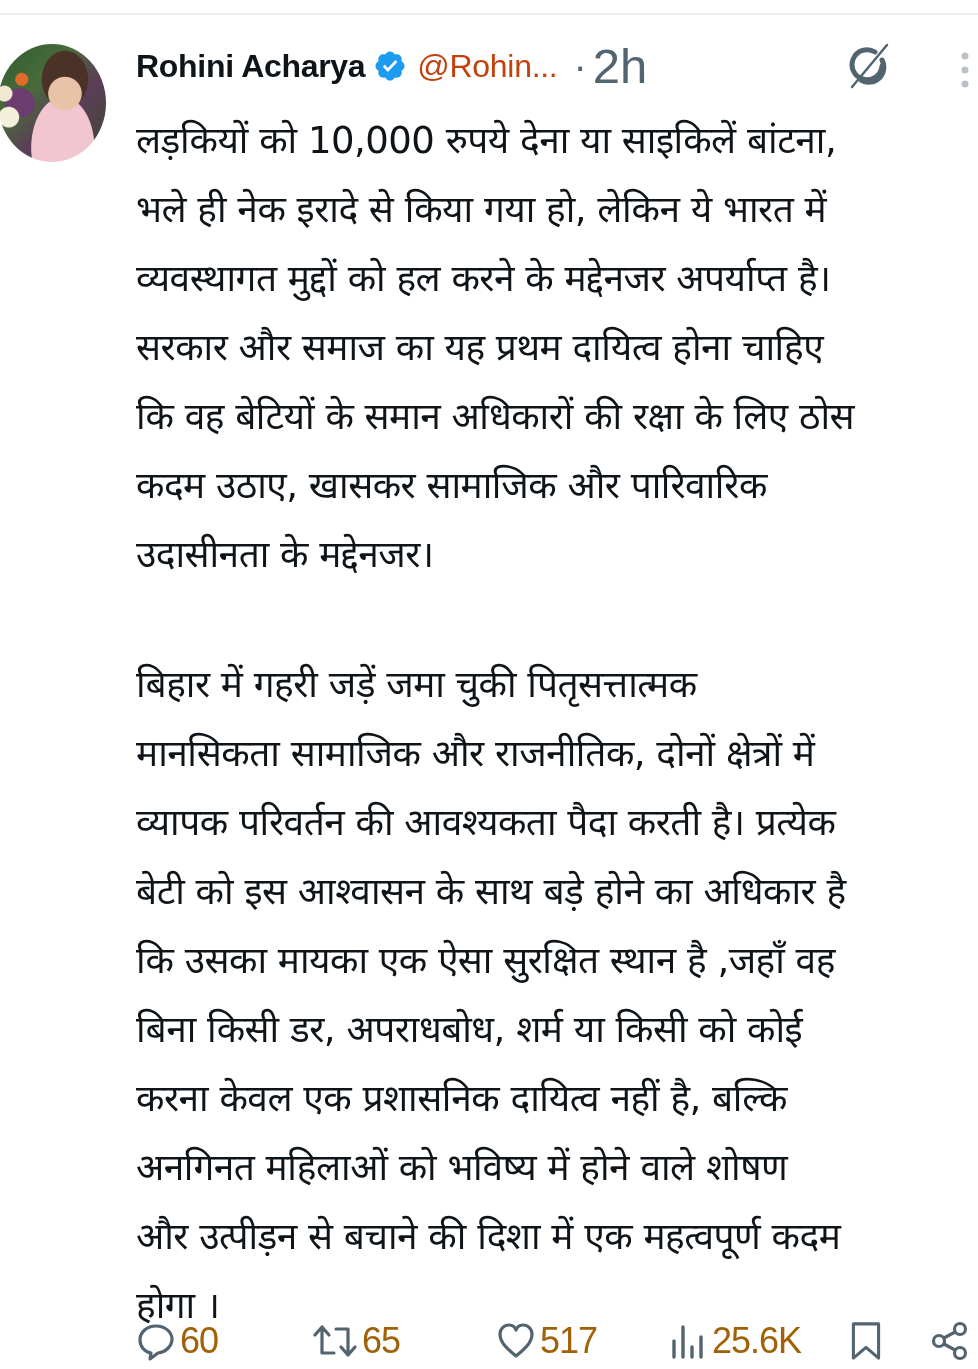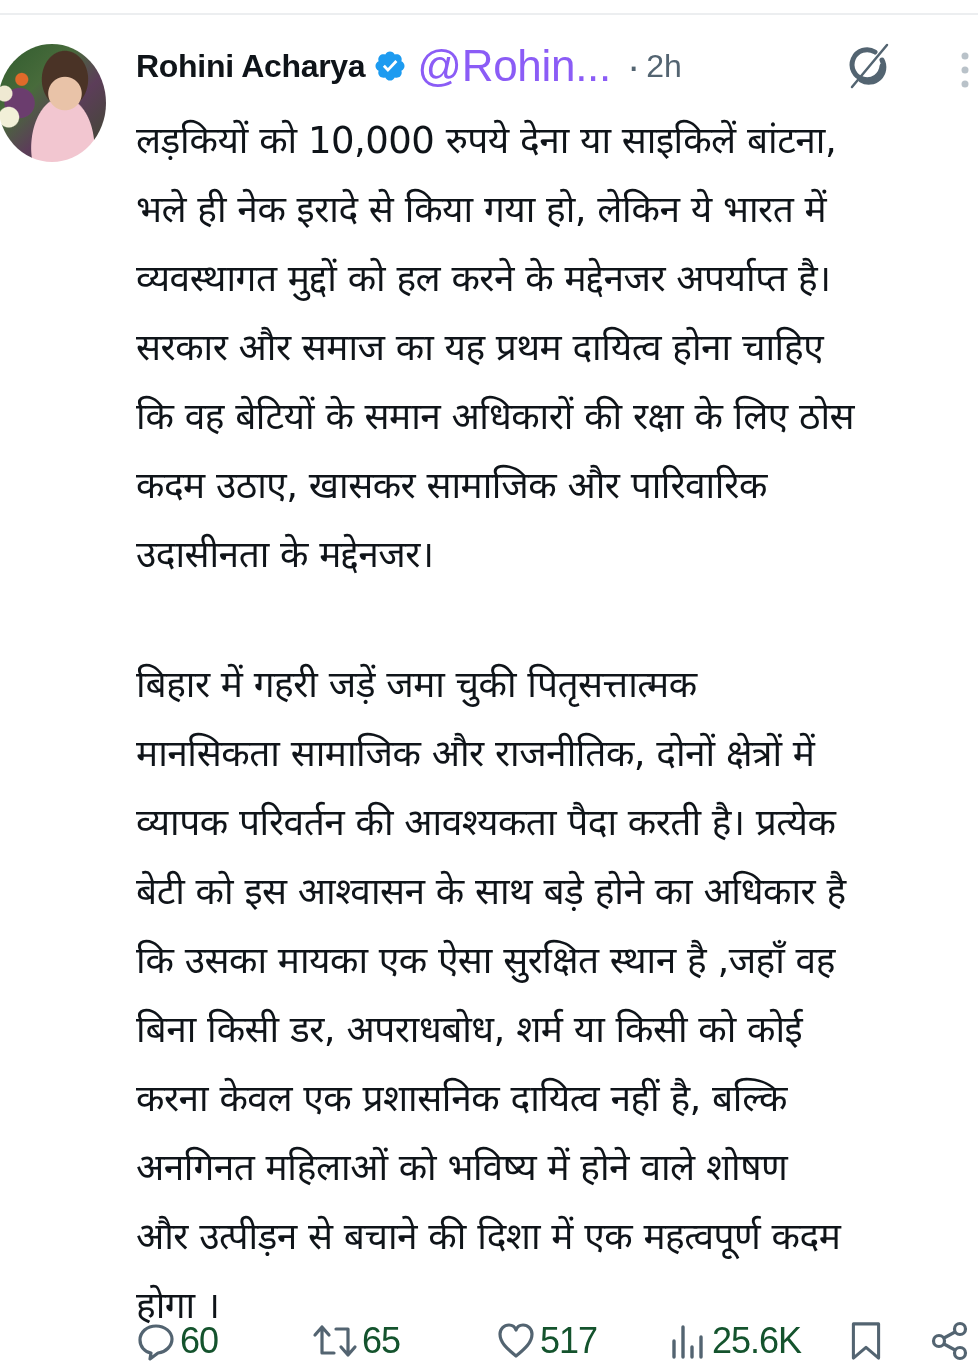--- a/index.html
+++ b/index.html
@@ -56,32 +56,32 @@
       color: #0f1419;
       letter-spacing: -0.3px;
     }
     .verified-icon {
       width: 34px;
       height: 34px;
       margin-left: 8px;
       display: inline-flex;
     }
     .handle {
-      font-size: 44px;
-      color: #8b5cf6;
+      font-size: 32px;
+      color: #c2410c;
       margin-left: 10px;
       letter-spacing: -0.3px;
     }
     .dot {
       font-size: 40px;
       color: #536471;
       margin-left: 16px;
     }
     .time {
-      font-size: 32px;
+      font-size: 49px;
       color: #536471;
       margin-left: 6px;
     }
     .grok-icon {
       position: absolute;
       left: 842px;
       top: 40px;
       width: 52px;
       height: 52px;
     }
@@ -119,21 +119,21 @@
       top: 1318px;
       width: 842px;
       height: 46px;
     }
     .action {
       position: absolute;
       top: 0;
       height: 46px;
       display: flex;
       align-items: center;
-      color: #14532d;
+      color: #a16207;
       font-size: 36px;
       letter-spacing: -1px;
     }
     .action svg {
       flex: none;
     }
     .action .count {
       margin-left: 4px;
     }
   </style>

